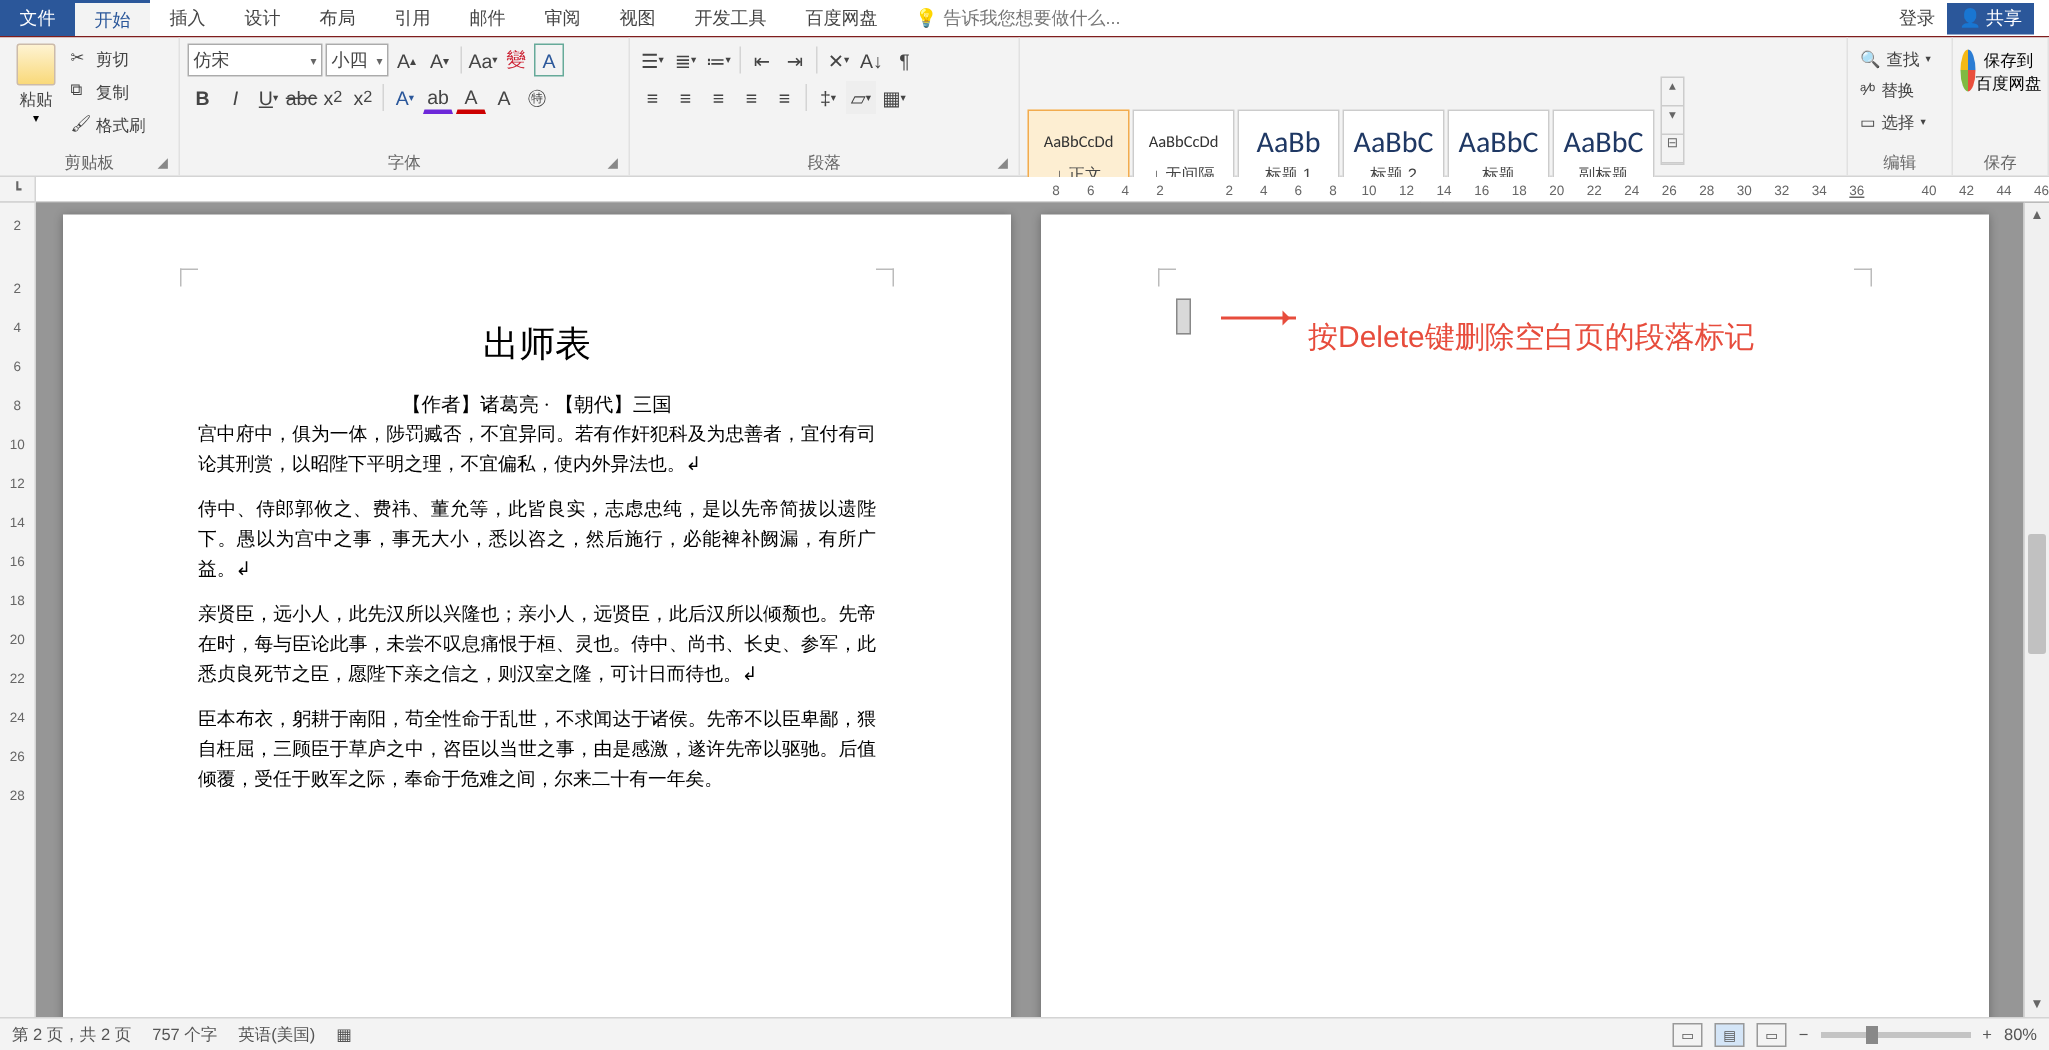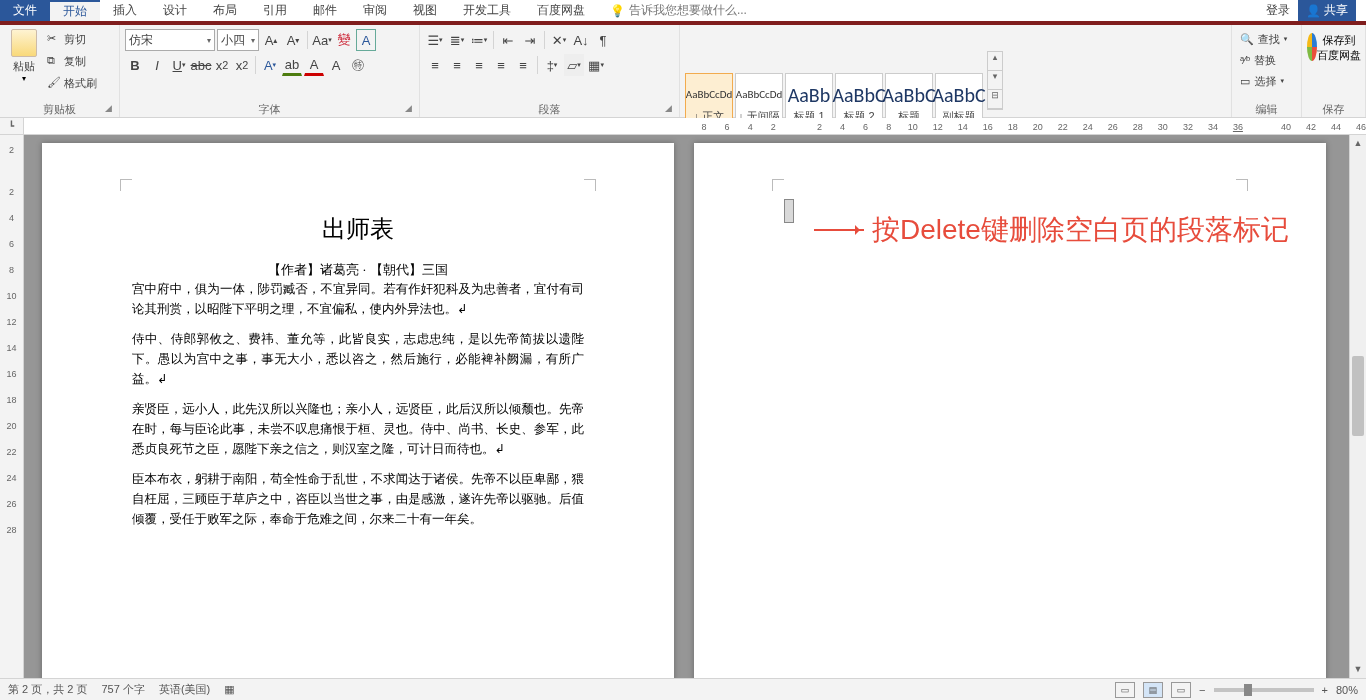--- a/index.html
+++ b/index.html
@@ -1,19 +1,19 @@
 <!DOCTYPE html>
 <html><head>
 <meta charset="utf-8">
 <style>
 *{box-sizing:border-box;margin:0;padding:0;font-family:"Microsoft YaHei","Segoe UI",sans-serif;}
 body{background:#e6e6e6;width:1366px;height:700px;overflow:hidden;position:relative;}
 
 
-.titlebar{height:25px;background:#fff;display:flex;align-items:stretch;border-bottom:4px solid #7f1d1d;}
+.titlebar{height:25px;background:#fff;display:flex;align-items:stretch;border-bottom:1px solid #7f1d1d;}
 .tab{padding:0 13px;font-size:12px;color:#444;display:flex;align-items:center;cursor:pointer;}
 .tab.file{background:#2b579a;color:#fff;}
 .tab.active{background:#f3f3f3;color:#2b579a;border-top:2px solid #2b579a;padding-top:0;}
 .tellme{color:#777;font-size:12px;display:flex;align-items:center;margin-left:12px;gap:4px;}
 .titlebar-right{margin-left:auto;display:flex;align-items:center;gap:8px;padding-right:10px;}
 .login{font-size:12px;color:#444;}
 .share{background:#2b579a;color:#fff;font-size:12px;padding:2px 8px;display:flex;align-items:center;gap:3px;}
 
 
 .ribbon{height:93px;background:#f3f3f3;border-bottom:1px solid #d4d4d4;display:flex;}
@@ -37,21 +37,21 @@
 .combo .dd{font-size:8px;color:#666;margin-left:3px;}
 .fontname{width:90px;}
 .fontsize{width:42px;}
 .rbtn{width:20px;height:22px;display:flex;align-items:center;justify-content:center;font-size:13px;color:#444;border:1px solid transparent;}
 .rbtn.small{width:18px;}
 .sep{width:1px;height:18px;background:#d4d4d4;margin:0 2px;}
 
 
 
 .styles-body{display:flex;align-items:center;padding:2px 0;}
-.style-item{width:48px;height:58px;border:1px solid #ccc;background:#fff;margin-right:2px;display:flex;flex-direction:column;align-items:center;justify-content:center;font-size:11px;cursor:pointer;margin-top:44px;}
+.style-item{width:68px;height:58px;border:1px solid #ccc;background:#fff;margin-right:2px;display:flex;flex-direction:column;align-items:center;justify-content:center;font-size:11px;cursor:pointer;margin-top:44px;}
 .style-item.sel{border-color:#f2ab4e;background:#fdeed2;}
 .style-prev{font-size:15px;color:#333;height:28px;display:flex;align-items:center;}
 .style-name{font-size:11px;color:#444;}
 .style-more{width:16px;display:flex;flex-direction:column;border:1px solid #ccc;margin-left:2px;}
 .style-more div{height:19px;text-align:center;font-size:9px;border-bottom:1px solid #ccc;color:#666;}
 
 
 .edit-body{display:flex;flex-direction:column;gap:1px;padding-top:2px;}
 .edit-btn{display:flex;align-items:center;gap:4px;font-size:11px;color:#444;height:20px;padding:0 3px;}
 
@@ -71,21 +71,21 @@
 .pages{position:absolute;top:8px;left:18px;display:flex;gap:20px;}
 .page{width:632px;height:560px;background:#fff;box-shadow:0 0 6px rgba(0,0,0,.3);position:relative;padding:48px 90px 0;}
 .crop{position:absolute;width:12px;height:12px;border-color:#bbb;}
 .crop.tl{top:36px;left:78px;border-left:1px solid #bbb;border-top:1px solid #bbb;}
 .crop.tr{top:36px;right:78px;border-right:1px solid #bbb;border-top:1px solid #bbb;}
 .doc-title{text-align:center;font-size:24px;font-family:"SimSun","STSong",serif;margin:22px 0 16px;}
 .doc-sub{text-align:center;font-size:13px;font-family:"SimSun",serif;}
 .doc-para{font-size:12.5px;font-family:"SimSun","STSong",serif;line-height:1.6;text-align:justify;margin-bottom:10px;}
 
 .page2 .para-mark{position:absolute;top:56px;left:90px;width:10px;height:24px;background:#d9d9d9;border:1px solid #888;}
-.annotation{position:absolute;top:68px;left:120px;display:flex;align-items:center;color:#e74c3c;font-size:28px;gap:8px;}
+.annotation{position:absolute;top:68px;left:120px;display:flex;align-items:flex-start;color:#e74c3c;font-size:20px;gap:8px;}
 .arrow{width:50px;height:2px;background:#e74c3c;position:relative;}
 .arrow::after{content:"";position:absolute;right:-1px;top:-4px;border:5px solid transparent;border-left-color:#e74c3c;}
 
 .scroll-v{position:absolute;right:0;top:0;bottom:0;width:17px;background:#f0f0f0;border-left:1px solid #d4d4d4;}
 .scroll-v .track{position:absolute;top:17px;bottom:17px;left:2px;right:2px;}
 .scroll-v .thumb{position:absolute;top:40%;height:80px;left:0;right:0;background:#c1c1c1;border-radius:2px;}
 .scroll-v .arr{position:absolute;left:0;right:0;height:17px;text-align:center;font-size:9px;color:#666;line-height:17px;}
 .scroll-v .arr.up{top:0;}
 .scroll-v .arr.dn{bottom:0;}
 
@@ -181,21 +181,21 @@
               <u>U</u>
               <span style="font-size:7px">▾</span>
             </div>
           <div class="rbtn">
               <s>abc</s>
             </div>
           <div class="rbtn small">x<sub>2</sub></div>
           <div class="rbtn small">x<sup>2</sup></div>
           <div class="sep"></div>
           <div class="rbtn" style="color:#2b579a">A<span style="font-size:7px">▾</span></div>
-          <div class="rbtn" style="border-bottom:3px solid #4d7c0f">ab</div>
+          <div class="rbtn" style="border-bottom:3px solid #6d28d9">ab</div>
           <div class="rbtn" style="border-bottom:3px solid #c00">A</div>
           <div class="rbtn">A</div>
           <div class="rbtn">㊕</div>
         </div>
       </div>
     </div>
     <div class="group-label"><span>字体</span><span class="dialog-launcher">◢</span></div>
   </div>
 
   <div class="group" style="width:260px">

